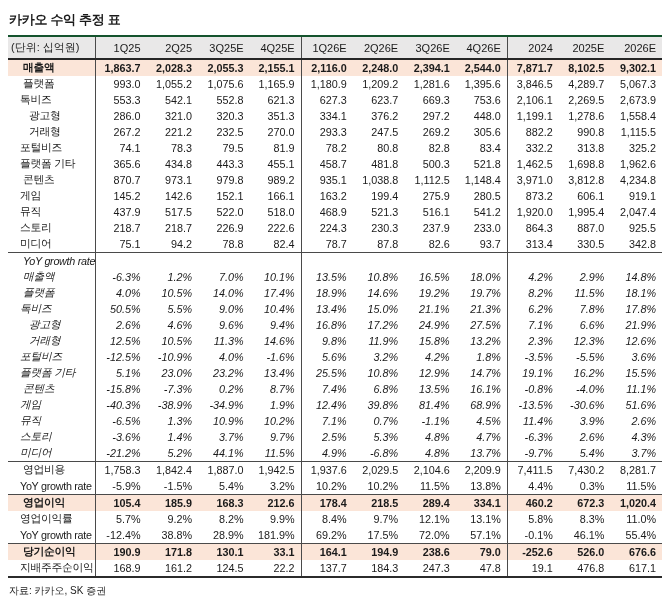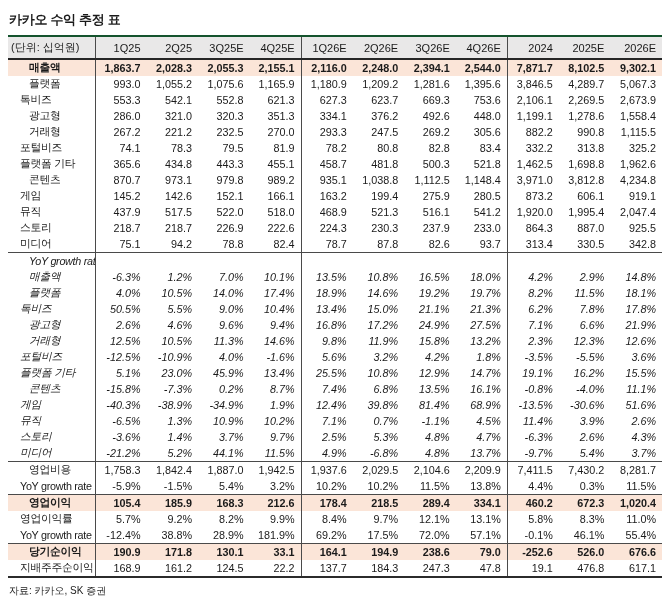--- a/index.html
+++ b/index.html
@@ -28,21 +28,21 @@
   }
   thead th.label-h {
     text-align:left; font-weight:normal; font-size:11px;
     padding:0 0 0 3px; color:#222;
   }
   tbody td {
     font-size:10.8px; height:16px; padding:0 6px 0 0;
     text-align:right; font-weight:normal;
   }
   tbody td.label { text-align:left; padding-right:0; letter-spacing:-0.3px; }
-  td.ind0 { padding-left:21px; }
+  td.ind0 { padding-left:15px; }
   td.ind1 { padding-left:12px; }
   td.ind2 { padding-left:21px; }
   .grp { border-left:1px solid #4a4a4a; }
   tr.highlight td { background:var(--highlight,#fbe5d8); font-weight:bold; }
   tr.italic td { font-style:italic; }
   tr.sect-top td { border-top:1px solid #4a4a4a; }
   .source { font-size:10px; color:#222; padding:6px 0 12px 1px; }
 </style>
 </head>
 <body>
@@ -125,21 +125,21 @@
           <td>2,673.9</td>
         </tr>
         <tr>
           <td class="label ind2">광고형</td>
           <td class="grp">286.0</td>
           <td>321.0</td>
           <td>320.3</td>
           <td>351.3</td>
           <td class="grp">334.1</td>
           <td>376.2</td>
-          <td>492.6</td>
+          <td>297.2</td>
           <td>448.0</td>
           <td class="grp">1,199.1</td>
           <td>1,278.6</td>
           <td>1,558.4</td>
         </tr>
         <tr>
           <td class="label ind2">거래형</td>
           <td class="grp">267.2</td>
           <td>221.2</td>
           <td>232.5</td>
@@ -345,21 +345,21 @@
           <td>4.2%</td>
           <td>1.8%</td>
           <td class="grp">-3.5%</td>
           <td>-5.5%</td>
           <td>3.6%</td>
         </tr>
         <tr class="italic">
           <td class="label ind1">플랫폼 기타</td>
           <td class="grp">5.1%</td>
           <td>23.0%</td>
-          <td>45.9%</td>
+          <td>23.2%</td>
           <td>13.4%</td>
           <td class="grp">25.5%</td>
           <td>10.8%</td>
           <td>12.9%</td>
           <td>14.7%</td>
           <td class="grp">19.1%</td>
           <td>16.2%</td>
           <td>15.5%</td>
         </tr>
         <tr class="italic">

